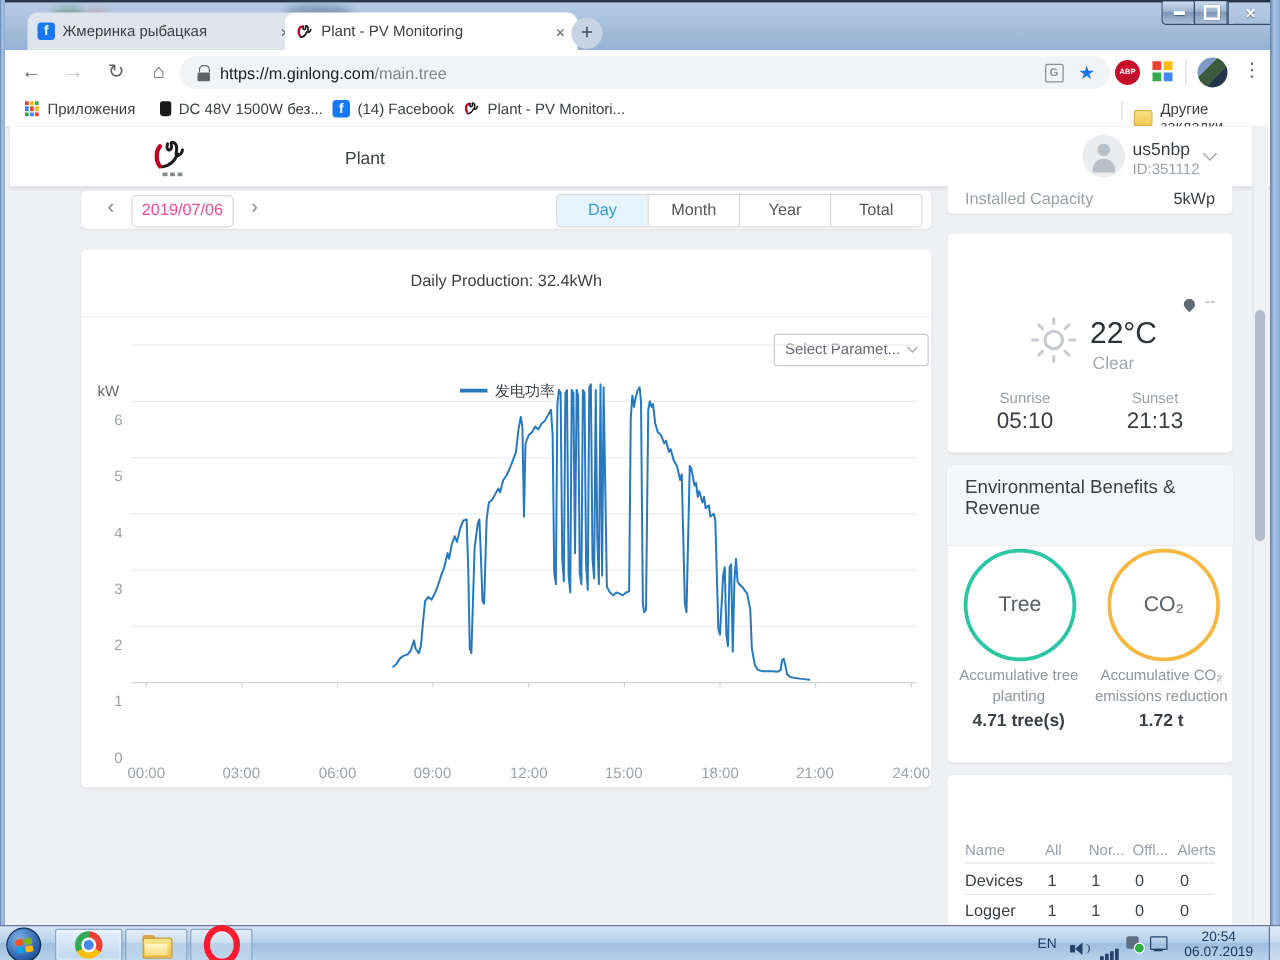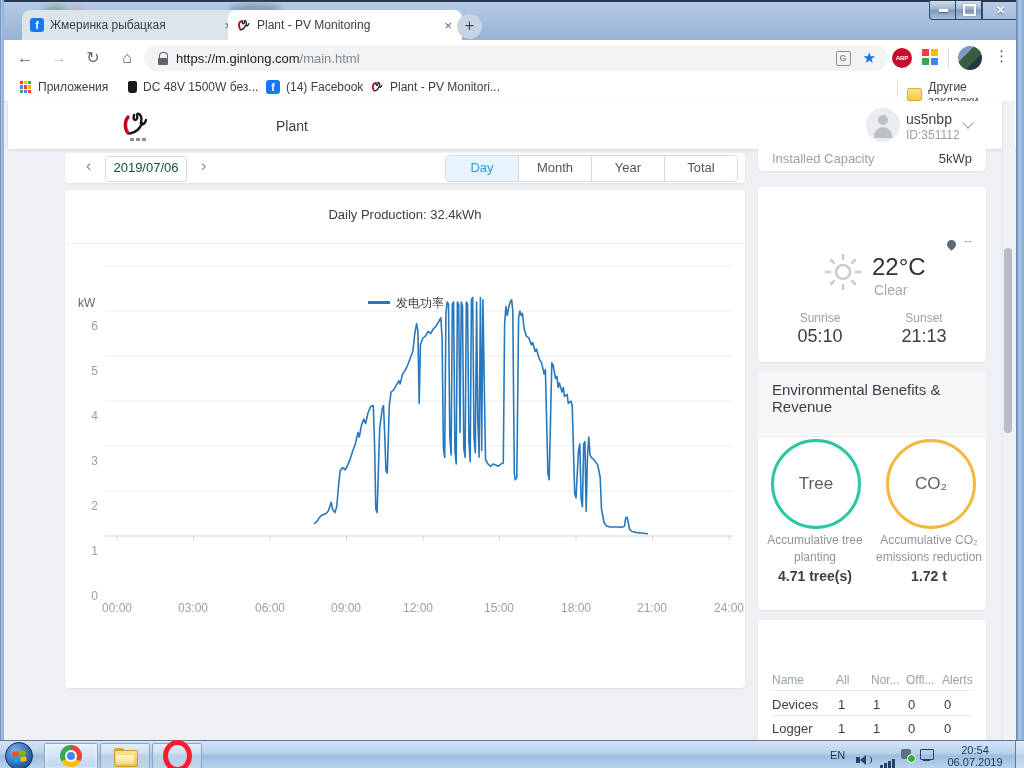--- a/index.html
+++ b/index.html
@@ -104,21 +104,21 @@
   <span class="navico" style="left:10px">←</span>
   <span class="navico" style="left:44px;color:#bdc1c6">→</span>
   <span class="navico" style="left:78px">↻</span>
   <span class="navico" style="left:112px">⌂</span>
   <div class="omnibox">
     <span style="margin:0 8px 0 14px">
       <span style="display:block;width:7px;height:5px;border:1.5px solid #5f6368;border-bottom:none;border-radius:4px 4px 0 0;margin:0 auto"></span>
       <span style="display:block;width:10px;height:7px;background:#5f6368;border-radius:1px"></span>
     </span>
     <span class="url" style="color:#202124">https://m.ginlong.com</span>
-    <span class="url" style="color:#80868b">/main.html</span>
+    <span class="url" style="color:#80868b">/main.tree</span>
     <span style="flex:1"></span>
     <span style="width:13px;height:13px;border:1.5px solid #8a8f94;border-radius:2px;color:#8a8f94;font-size:9px;font-weight:bold;text-align:center;line-height:12px;margin-right:12px">G</span>
     <span style="color:#1a73e8;font-size:15px;margin-right:12px">★</span>
   </div>
   <span style="position:absolute;left:888px;top:8px;width:20px;height:20px;border-radius:50%;background:#c70d2c;color:#fff;font-size:6px;font-weight:bold;text-align:center;line-height:20px">ABP</span>
   <span style="position:absolute;left:918px;top:9px;width:16px;height:16px;display:grid;grid-template-columns:7px 7px;gap:2px">
     <i style="background:#ea4335"></i>
         <i style="background:#fbbc04"></i>
         <i style="background:#34a853"></i>
         <i style="background:#4285f4"></i>
@@ -182,50 +182,54 @@
     <i style="position:absolute;left:12px;top:7px;width:10px;height:10px;border-radius:50%;background:#b9c0c8"></i>
     <i style="position:absolute;left:8px;top:19px;width:18px;height:11px;border-radius:9px 9px 0 0;background:#b9c0c8"></i>
   </span>
   <span class="abs" style="left:898px;top:10px;font-size:14px;color:#3a3f45">us5nbp</span>
   <span class="abs gray12" style="left:898px;top:27px">ID:351112</span>
   <span class="abs chev" style="left:956px;top:18px"></span>
 </div>
 
 <div class="card" style="left:65px;top:153px;width:680px;height:30px">
   <span class="abs" style="left:21px;top:4px;font-size:16px;color:#888">‹</span>
-  <span class="abs" style="left:40px;top:3px;width:80px;height:24px;border:1px solid #d9d9d9;border-radius:4px;font-size:13px;color:#14532d;text-align:center;line-height:22px">2019/07/06</span>
+  <span class="abs" style="left:40px;top:3px;width:80px;height:24px;border:1px solid #d9d9d9;border-radius:4px;font-size:13px;color:#ec4899;text-align:center;line-height:22px">2019/07/06</span>
   <span class="abs" style="left:136px;top:4px;font-size:16px;color:#888">›</span>
   <div class="seg" style="left:380px;top:2px">
     <div class="on">Day</div>
     <div>Month</div>
     <div>Year</div>
     <div>Total</div>
   </div>
 </div>
 
-<div class="card" style="left:65px;top:190px;width:680px;height:498px">
+<div class="card" style="left:65px;top:200px;width:680px;height:430px">
   <div class="abs" style="left:0;top:17px;width:680px;text-align:center;font-size:13px;color:#3c4043">Daily Production: 32.4kWh</div>
   <div class="abs" style="left:0;top:53px;width:680px;height:1px;background:#efefef"></div>
+  <div class="abs" style="left:554px;top:67px;width:114px;height:24px;border:1px solid #c9ccd1;border-radius:3px;font-size:12px;color:#667;line-height:22px;padding-left:8px">
+    <span>Select Paramet...</span>
+    <span class="chev" style="position:absolute;right:9px;top:7px;width:5px;height:5px"></span>
+  </div>
   <div class="abs" style="left:303px;top:111px;width:22px;height:3px;background:#2878bd"></div>
   <div class="abs" style="left:331px;top:105px;font-size:12px;color:#3a3f45">发电功率</div>
   <div class="abs" style="left:13px;top:106px;font-size:12px;color:#667">kW</div>
 
   <span class="abs gray12" style="left:13px;top:129px;width:20px;text-align:right">6</span>
   <span class="abs gray12" style="left:13px;top:174px;width:20px;text-align:right">5</span>
   <span class="abs gray12" style="left:13px;top:219px;width:20px;text-align:right">4</span>
   <span class="abs gray12" style="left:13px;top:264px;width:20px;text-align:right">3</span>
   <span class="abs gray12" style="left:13px;top:309px;width:20px;text-align:right">2</span>
   <span class="abs gray12" style="left:13px;top:354px;width:20px;text-align:right">1</span>
   <span class="abs gray12" style="left:13px;top:399px;width:20px;text-align:right">0</span>
 
   <span class="abs gray12" style="left:32px;top:411px;width:40px;text-align:center">00:00</span>
   <span class="abs gray12" style="left:108px;top:411px;width:40px;text-align:center">03:00</span>
   <span class="abs gray12" style="left:185px;top:411px;width:40px;text-align:center">06:00</span>
   <span class="abs gray12" style="left:261px;top:411px;width:40px;text-align:center">09:00</span>
-  <span class="abs gray12" style="left:338px;top:411px;width:40px;text-align:left">12:00</span>
+  <span class="abs gray12" style="left:338px;top:411px;width:40px;text-align:center">12:00</span>
   <span class="abs gray12" style="left:414px;top:411px;width:40px;text-align:center">15:00</span>
   <span class="abs gray12" style="left:491px;top:411px;width:40px;text-align:center">18:00</span>
   <span class="abs gray12" style="left:567px;top:411px;width:40px;text-align:center">21:00</span>
   <span class="abs gray12" style="left:644px;top:411px;width:40px;text-align:center">24:00</span>
 
   <svg id="plot-svg" class="abs" style="left:0;top:60px" width="680" height="360" viewBox="0 0 680 360">
         <line x1="40" x2="668" y1="16" y2="16" stroke="#ededed" stroke-width="1"></line>
         <line x1="40" x2="668" y1="61" y2="61" stroke="#ededed" stroke-width="1"></line>
         <line x1="40" x2="668" y1="106" y2="106" stroke="#ededed" stroke-width="1"></line>
         <line x1="40" x2="668" y1="151" y2="151" stroke="#ededed" stroke-width="1"></line>

